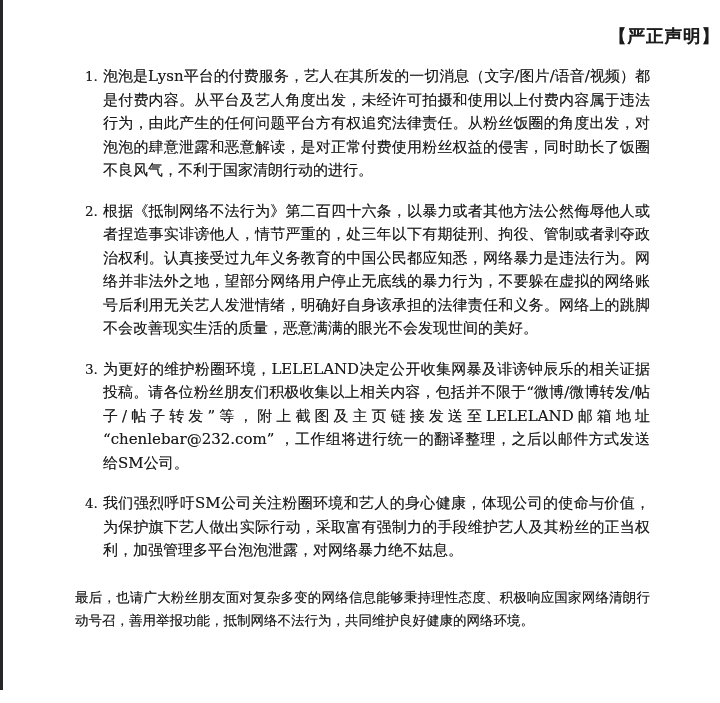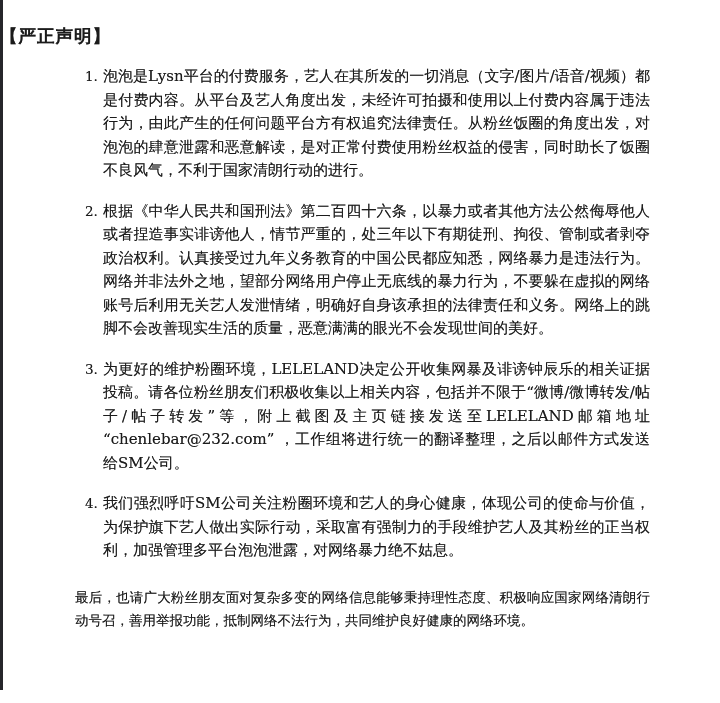--- a/index.html
+++ b/index.html
@@ -26,21 +26,21 @@
     background: #26262a;
   }
   .doc {
     position: absolute;
     top: 24px;
     left: 0;
     width: 720px;
     padding: 0;
   }
   .title {
-    text-align: left;
+    text-align: right;
     font-weight: bold;
     font-size: 17.5px;
     letter-spacing: 1px;
     margin: 0 0 14px 0;
     text-shadow: 0 0 0.4px rgba(0,0,0,0.55);
   }
   .body-col {
     padding-left: 75px;
     padding-right: 70px;
   }
@@ -95,21 +95,21 @@
 
       <div class="items">
 
         <div class="item">
           <span class="item-number">1.</span>
           <span class="item-text">泡泡是Lysn平台的付费服务，艺人在其所发的一切消息（文字/图片/语音/视频）都是付费内容。从平台及艺人角度出发，未经许可拍摄和使用以上付费内容属于违法行为，由此产生的任何问题平台方有权追究法律责任。从粉丝饭圈的角度出发，对泡泡的肆意泄露和恶意解读，是对正常付费使用粉丝权益的侵害，同时助长了饭圈不良风气，不利于国家清朗行动的进行。</span>
         </div>
 
         <div class="item">
           <span class="item-number">2.</span>
-          <span class="item-text">根据《中华人民共和国刑法》第二百四十六条，以暴力或者其他方法公然侮辱他人或者捏造事实诽谤他人，情节严重的，处三年以下有期徒刑、拘役、管制或者剥夺政治权利。认真接受过九年义务教育的中国公民都应知悉，网络暴力是违法行为。网络并非法外之地，望部分网络用户停止无底线的暴力行为，不要躲在虚拟的网络账号后利用无关艺人发泄情绪，明确好自身该承担的法律责任和义务。网络上的跳脚不会改善现实生活的质量，恶意满满的眼光不会发现世间的美好。</span>
+          <span class="item-text">根据《抵制网络不法行为》第二百四十六条，以暴力或者其他方法公然侮辱他人或者捏造事实诽谤他人，情节严重的，处三年以下有期徒刑、拘役、管制或者剥夺政治权利。认真接受过九年义务教育的中国公民都应知悉，网络暴力是违法行为。网络并非法外之地，望部分网络用户停止无底线的暴力行为，不要躲在虚拟的网络账号后利用无关艺人发泄情绪，明确好自身该承担的法律责任和义务。网络上的跳脚不会改善现实生活的质量，恶意满满的眼光不会发现世间的美好。</span>
         </div>
 
         <div class="item">
           <span class="item-number">3.</span>
           <span class="item-text">为更好的维护粉圈环境，LELELAND决定公开收集网暴及诽谤钟辰乐的相关证据投稿。请各位粉丝朋友们积极收集以上相关内容，包括并不限于“微博/微博转发/帖子/帖子转发”等，附上截图及主页链接发送至LELELAND邮箱地址“chenlebar@232.com” ，工作组将进行统一的翻译整理，之后以邮件方式发送给SM公司。</span>
         </div>
 
         <div class="item">
           <span class="item-number">4.</span>
           <span class="item-text">我们强烈呼吁SM公司关注粉圈环境和艺人的身心健康，体现公司的使命与价值，为保护旗下艺人做出实际行动，采取富有强制力的手段维护艺人及其粉丝的正当权利，加强管理多平台泡泡泄露，对网络暴力绝不姑息。</span>

